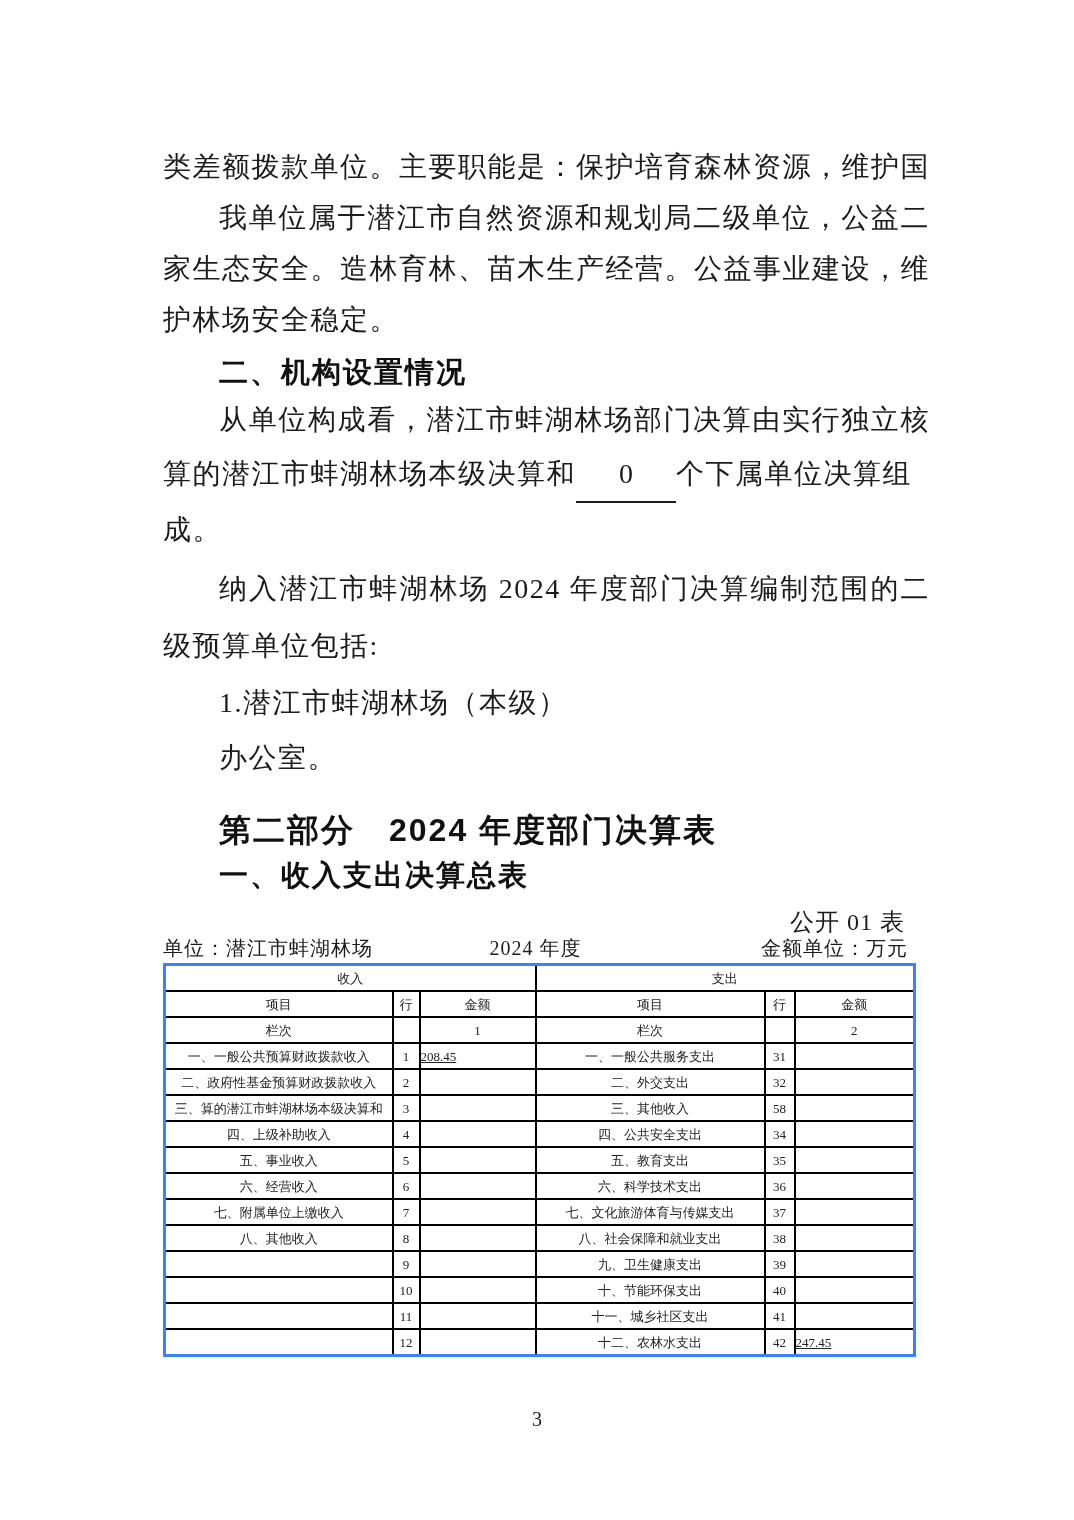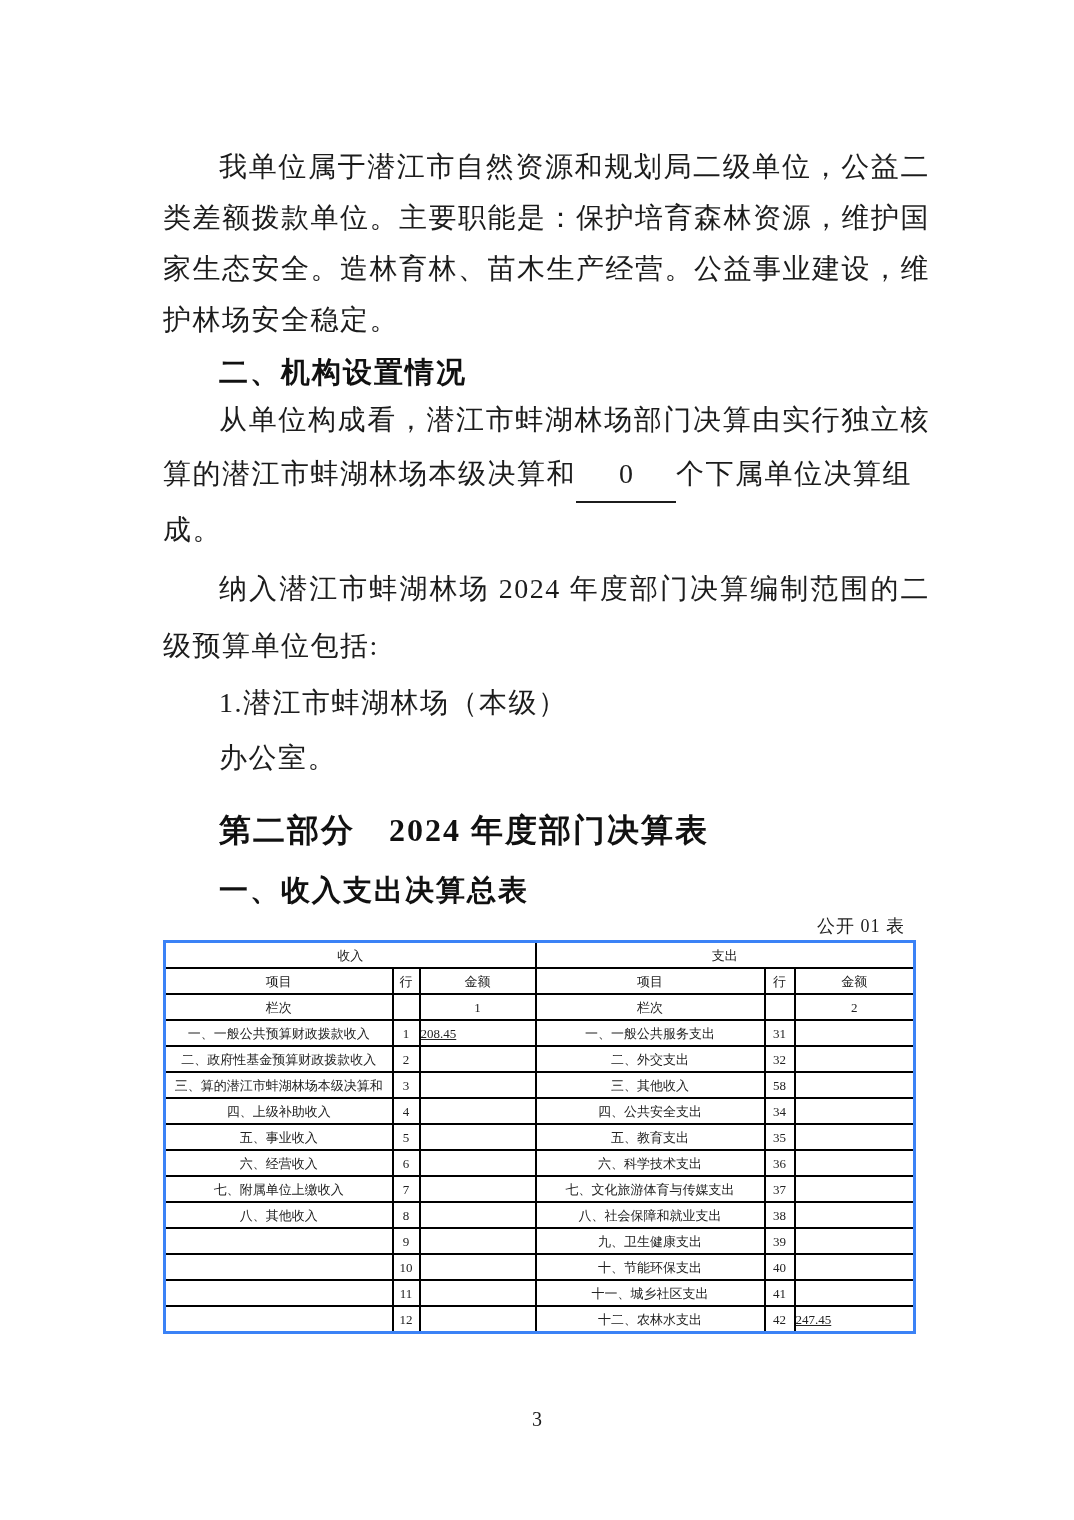--- a/index.html
+++ b/index.html
@@ -18,34 +18,34 @@
   .ind{text-indent:56px;}
   .p1 .pline{line-height:51px;}
   .p2 .pline{line-height:54px;}
   .p3 .pline{line-height:57px;}
   .p4 .pline,.p5 .pline{line-height:55px;}
   .p2{margin-top:0;}
   .p3{margin-top:3px;}
   .p4{margin-top:1px;}
 
   .heading{
-    font-family:Liberation Serif, serif;
+    font-family:Liberation Sans, sans-serif;
     font-weight:bold;color:#111;
     letter-spacing:2px;white-space:nowrap;
   }
   .h-sec{font-size:29px;line-height:42px;margin-top:6px;padding-left:56px;}
   .h-part{font-size:32px;line-height:48px;margin-top:21px;padding-left:56px;}
-  .h-tab{font-size:29px;line-height:42px;margin-top:15px;padding-left:56px;}
+  .h-tab{font-size:29px;line-height:42px;padding-left:56px;}
 
   .blank-field{
     display:inline-block;width:100px;text-align:center;
     letter-spacing:0;border-bottom:2px solid #1c1c1c;
   }
 
-  .tag-line{font-size:18px;line-height:25px;margin-top:3px;text-align:right;padding-right:25px;letter-spacing:1px;}
+  .tag-line{font-size:24px;line-height:25px;margin-top:14px;text-align:right;padding-right:25px;letter-spacing:1px;}
   .meta-line{font-size:20px;line-height:27px;margin-top:0;display:flex;letter-spacing:1px;}
   .meta-left{flex:1;text-align:left;}
   .meta-center{flex:1;text-align:center;}
   .meta-right{flex:1;text-align:right;padding-right:22px;}
 
   table.fin{
     margin-top:1px;margin-left:0;
     border-collapse:collapse;table-layout:fixed;
     width:750px;border:3px solid #3b82f6;
   }
@@ -64,22 +64,22 @@
     text-align:center;font-size:20px;color:#1c1c1c;
   }
 </style>
 </head>
 <body>
 
 <div class="page">
   <div class="content">
 
     <div class="p1">
+      <div class="pline jline">类差额拨款单位。主要职能是：保护培育森林资源，维护国</div>
       <div class="pline jline ind">我单位属于潜江市自然资源和规划局二级单位，公益二</div>
-      <div class="pline jline">类差额拨款单位。主要职能是：保护培育森林资源，维护国</div>
       <div class="pline jline">家生态安全。造林育林、苗木生产经营。公益事业建设，维</div>
       <div class="pline">护林场安全稳定。</div>
     </div>
 
     <div class="heading h-sec">二、机构设置情况</div>
 
     <div class="p2">
       <div class="pline jline ind">从单位构成看，潜江市蚌湖林场部门决算由实行独立核</div>
       <div class="pline"><span>算的潜江市蚌湖林场本级决算和</span><span class="blank-field">0</span><span>个下属单位决算组</span></div>
       <div class="pline">成。</div>
@@ -96,20 +96,25 @@
 
     <div class="p5">
       <div class="pline ind">办公室。</div>
     </div>
 
     <div class="heading h-part">第二部分　2024 年度部门决算表</div>
     <div class="heading h-tab">一、收入支出决算总表</div>
 
     <div class="tag-line">公开 01 表</div>
 
+    <div class="meta-line">
+      <div class="meta-left">单位：潜江市蚌湖林场</div>
+      <div class="meta-center">2024 年度</div>
+      <div class="meta-right">金额单位：万元</div>
+    </div>
 
     <table class="fin">
       <colgroup>
         <col style="width:228px">
           <col style="width:27px">
           <col style="width:116px">
         <col style="width:229px">
           <col style="width:30px">
           <col style="width:120px">
       </colgroup>

